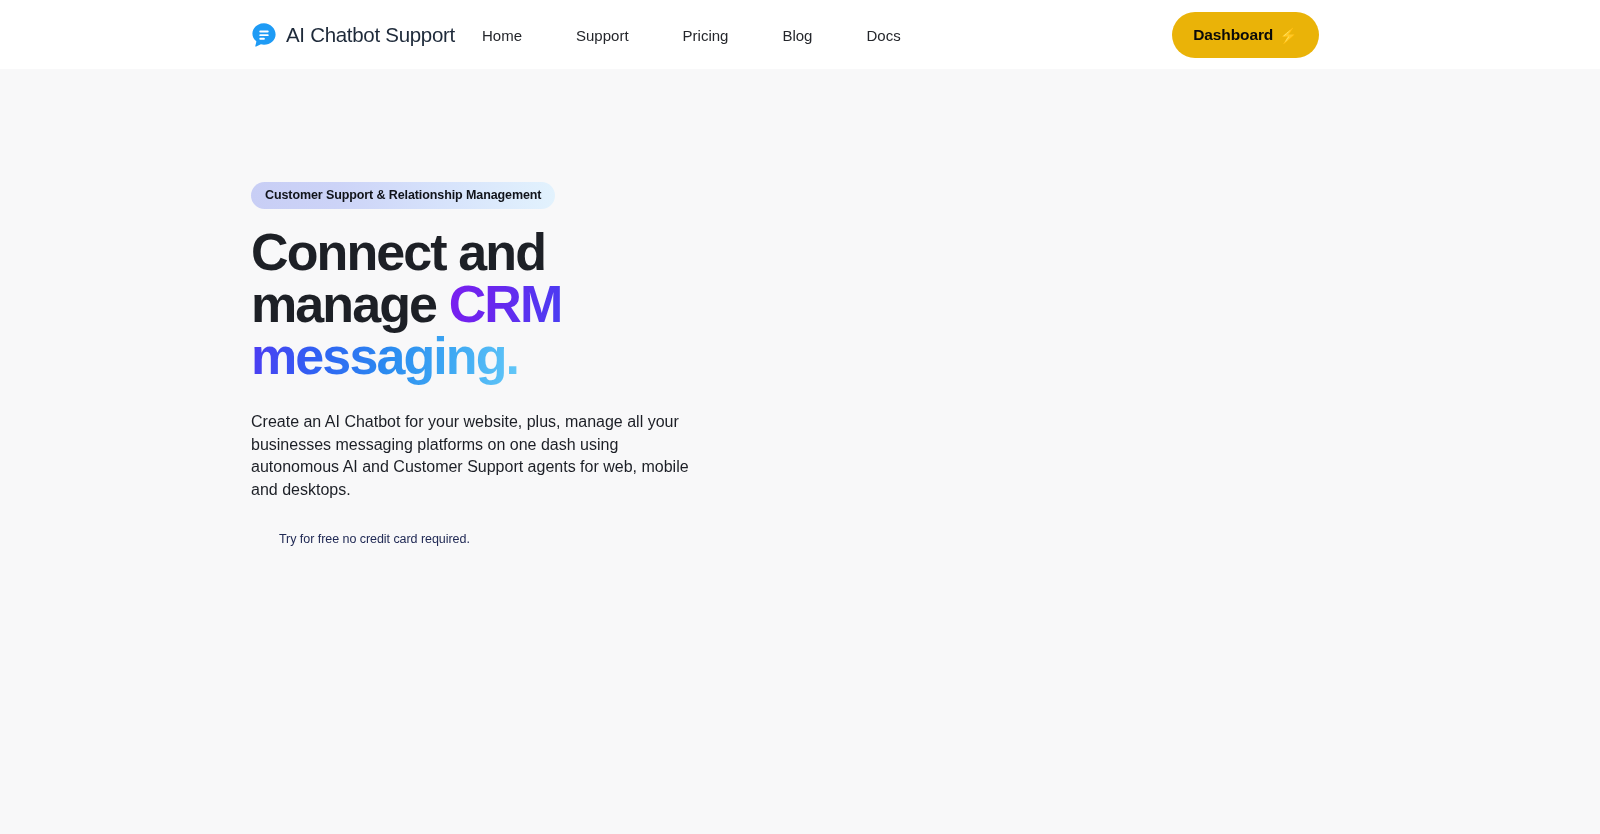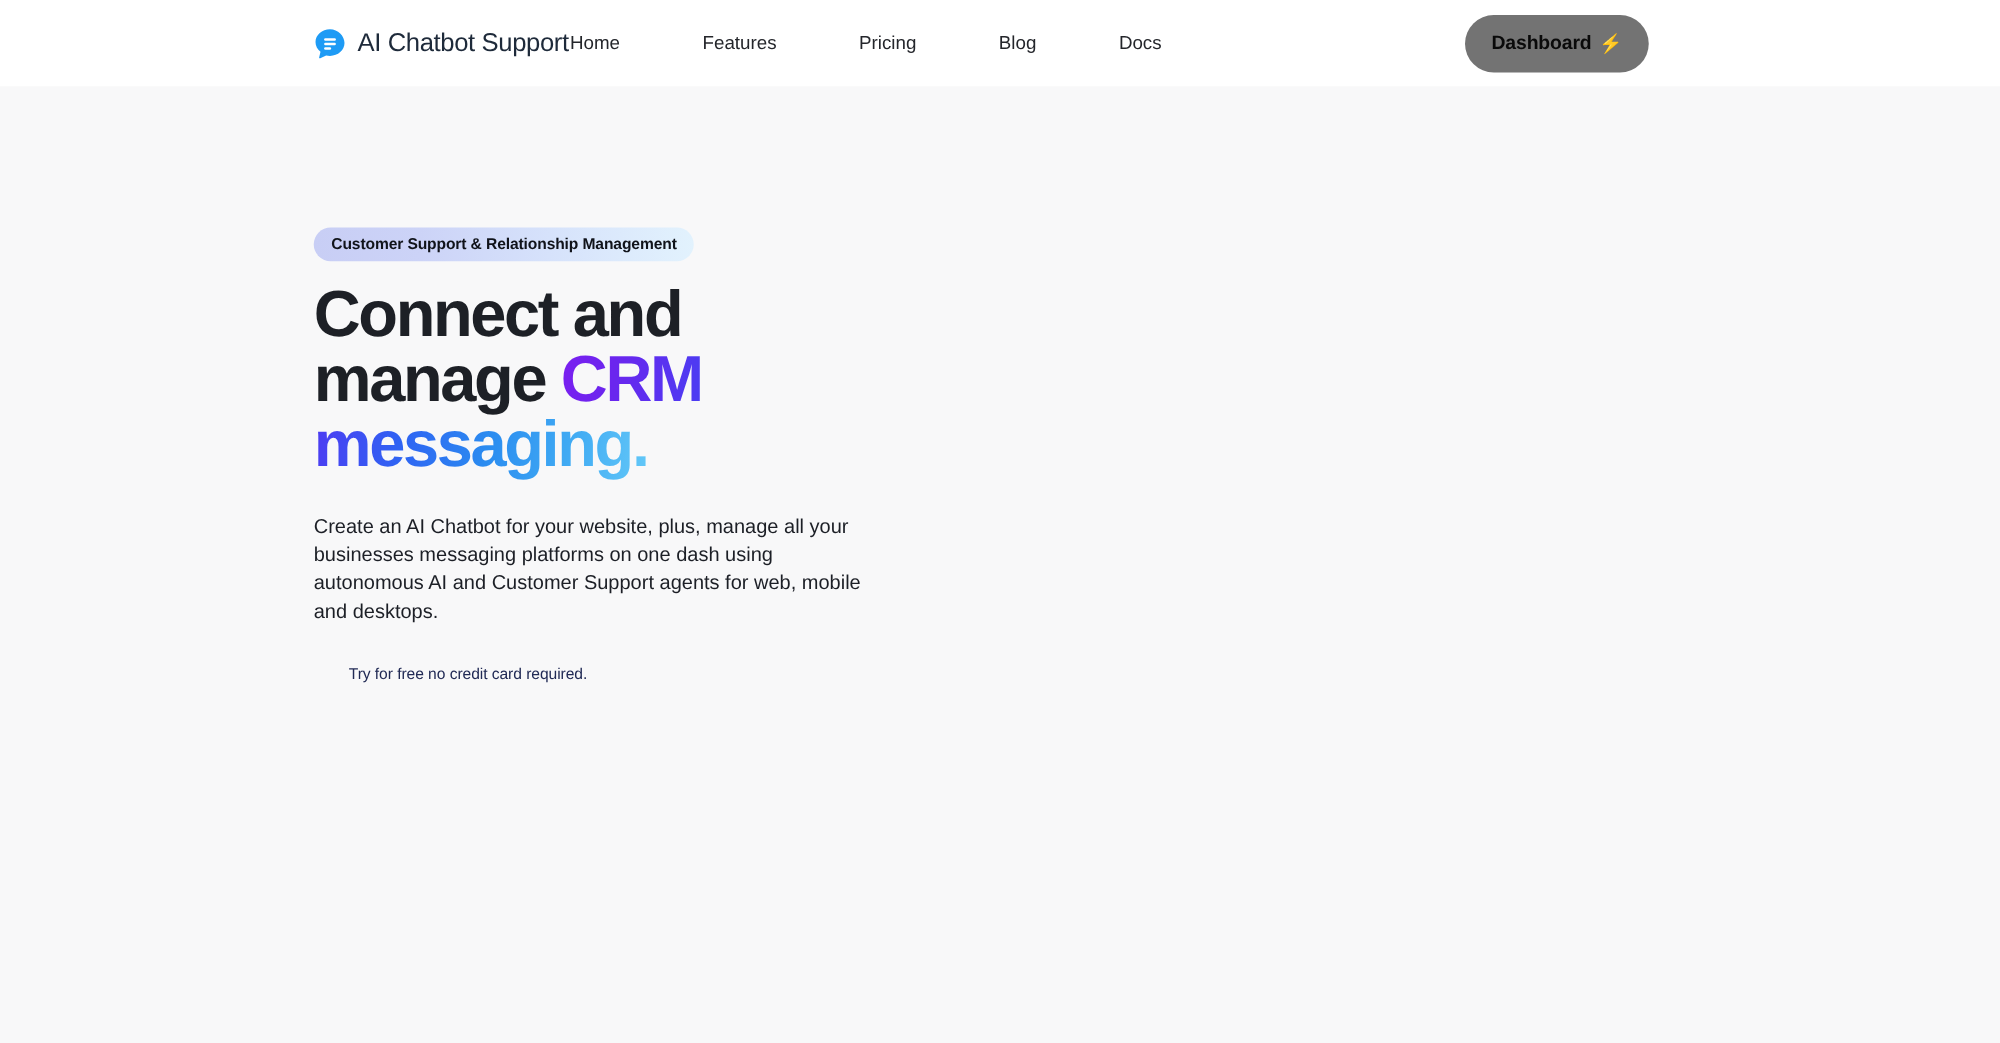--- a/index.html
+++ b/index.html
@@ -54,26 +54,26 @@
     font-size: 20.5px;
     font-weight: 400;
     letter-spacing: -0.3px;
     color: #1e2a3a;
     white-space: nowrap;
     text-align: center;
   }
 
   .main-nav {
     position: absolute;
-    left: 456px;
+    left: 482px;
     top: 50%;
     transform: translateY(-50%);
     display: flex;
     align-items: center;
-    gap: 16px;
+    gap: 4px;
   }
   .nav-link {
     display: inline-block;
     font-size: 15px;
     font-weight: 400;
     color: #24262b;
     text-decoration: none;
     white-space: nowrap;
     padding: 6px 0;
     margin-right: 50px;
@@ -100,21 +100,21 @@
   }
 
   .dashboard-btn {
     position: absolute;
     left: 1172px;
     top: 12px;
     width: 147px;
     height: 46px;
     border: none;
     border-radius: 999px;
-    background: #737373;
+    background: #eab308;
     color: #0a0a0a;
     font-family: "Liberation Sans", sans-serif;
     font-size: 15.5px;
     font-weight: 700;
     letter-spacing: -0.1px;
     display: flex;
     align-items: center;
     justify-content: center;
     gap: 6px;
     cursor: pointer;
@@ -223,21 +223,21 @@
         <rect x="8.3" y="8.6" width="9.4" height="1.9" rx="0.95" fill="#ffffff"></rect>
         <rect x="8.3" y="12.2" width="9.4" height="1.9" rx="0.95" fill="#ffffff"></rect>
         <rect x="8.3" y="15.8" width="5.6" height="1.9" rx="0.95" fill="#ffffff"></rect>
       </svg>
     </span>
     <span class="brand-name">AI Chatbot Support</span>
   </a>
 
   <nav class="main-nav">
     <a class="nav-link" href="#">Home</a>
-    <a class="nav-link" href="#">Features</a>
+    <a class="nav-link" href="#">Support</a>
     <a class="nav-link" href="#">Pricing</a>
     <a class="nav-link" href="#">Blog</a>
     <a class="nav-link" href="#">Docs</a>
   </nav>
 
   <div class="header-right">
     <a class="register-link" href="#">Register</a>
   </div>
 
   <button class="dashboard-btn" type="button">

